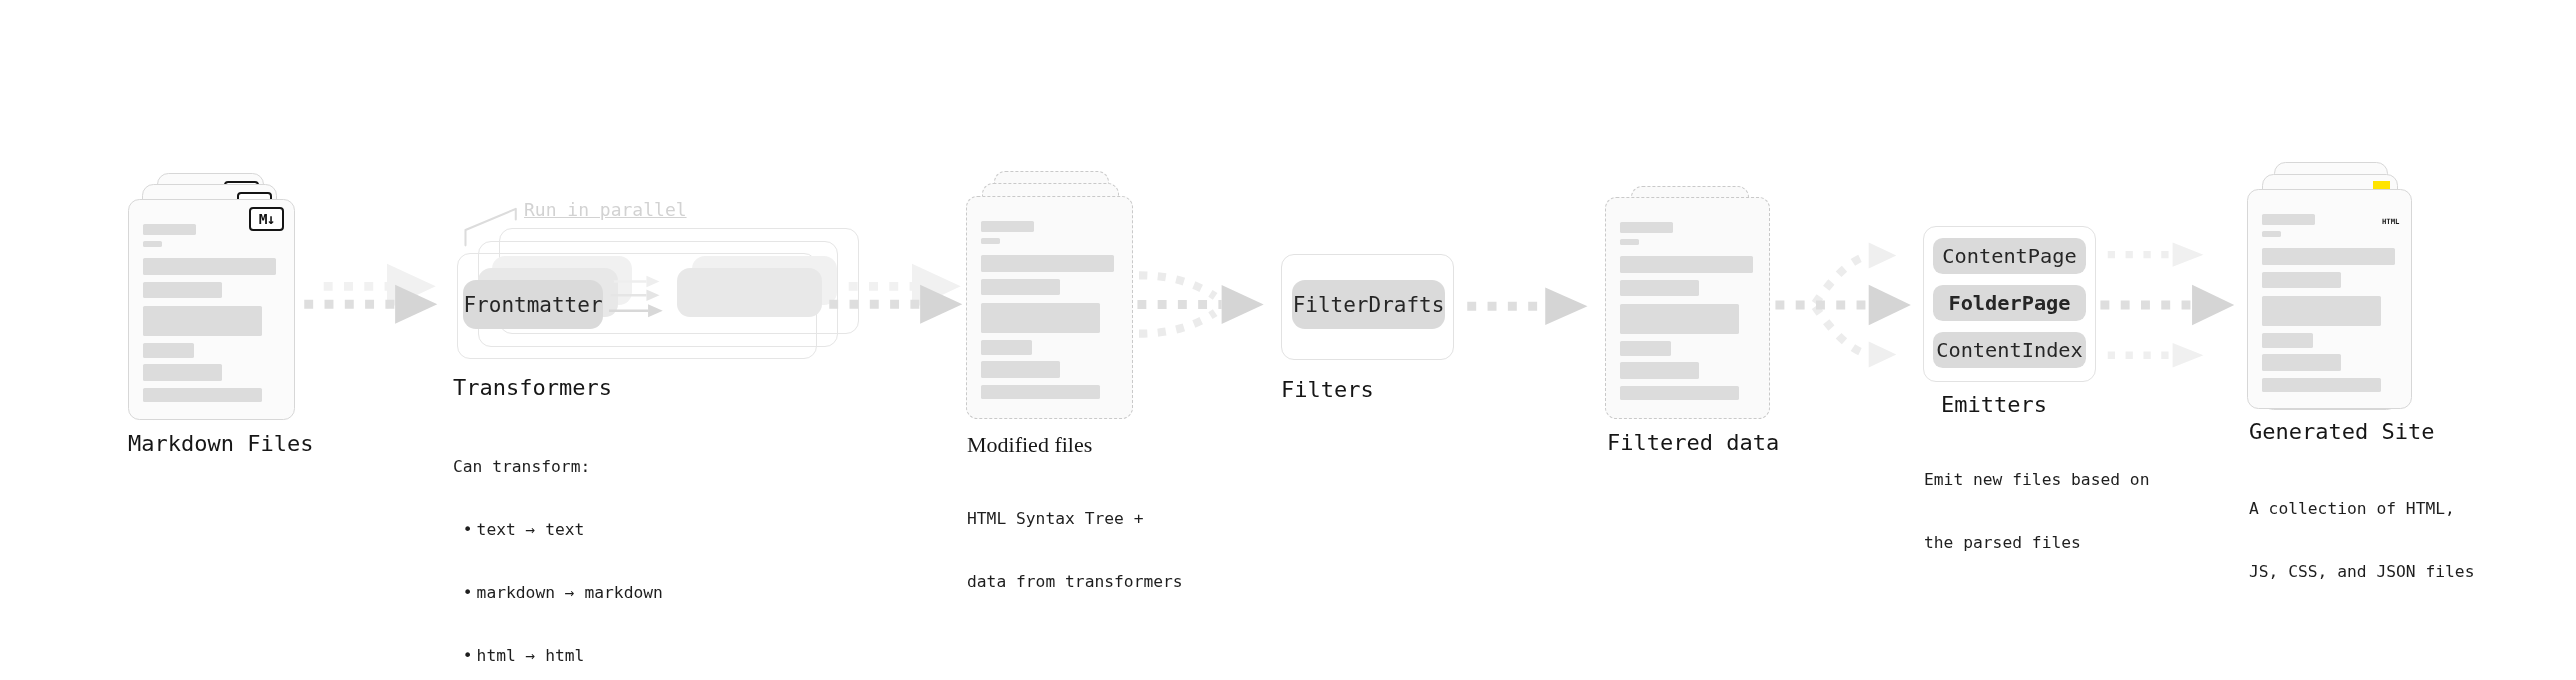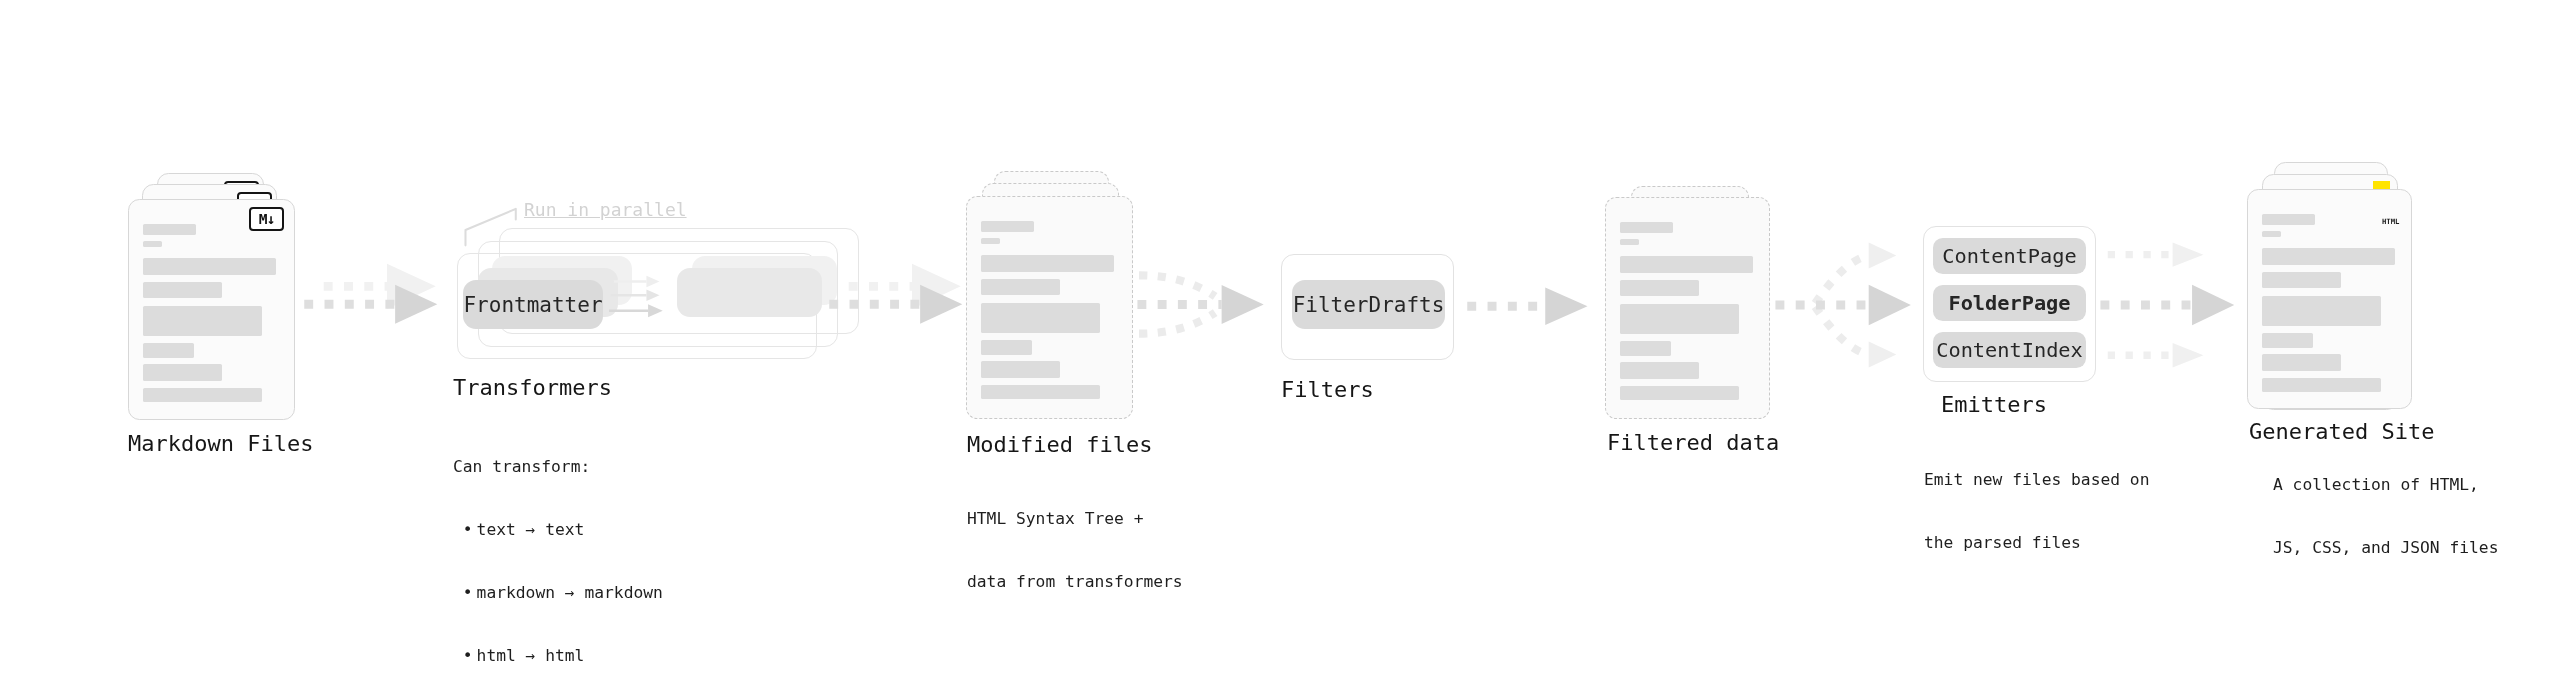--- a/index.html
+++ b/index.html
@@ -147,21 +147,21 @@
       <div class="sk sk1"></div>
       <div class="sk sk2"></div>
       <div class="sk sk3"></div>
       <div class="sk sk4"></div>
       <div class="sk sk5"></div>
       <div class="sk sk6"></div>
       <div class="sk sk7"></div>
       <div class="sk sk8"></div>
     </div>
   </div>
-  <div class="title" style="left:967px;top:432px;">Modified files</div>
+  <div class="title" style="left:967px;top:432px;font-family:Liberation Serif, serif;">Modified files</div>
   <div class="desc" style="left:967px;top:466px;">
     <div class="line">HTML Syntax Tree +</div>
     <div class="line">data from transformers</div>
   </div>
 
   <svg style="left:1134px;top:264px;" width="138" height="85" viewBox="0 0 170 105">
     <path d="M6,14 Q62,14 100,40" fill="none" stroke="#ebebeb" stroke-width="10" stroke-dasharray="10 13"></path>
     <path d="M6,86 Q62,86 100,60" fill="none" stroke="#ebebeb" stroke-width="10" stroke-dasharray="10 13"></path>
     <line x1="4" y1="50" x2="108" y2="50" stroke="#dedede" stroke-width="11" stroke-dasharray="11 14"></line>
     <polygon points="108,26 160,50 108,74" fill="#d5d5d5"></polygon>
@@ -238,19 +238,19 @@
       <div class="sk sk2"></div>
       <div class="sk sk3"></div>
       <div class="sk sk4"></div>
       <div class="sk sk5"></div>
       <div class="sk sk6"></div>
       <div class="sk sk7"></div>
       <div class="sk sk8"></div>
     </div>
   </div>
   <div class="title" style="left:2249px;top:419px;">Generated Site</div>
-  <div class="desc" style="left:2249px;top:432px;margin-left:24px;">
+  <div class="desc" style="left:2249px;top:456px;">
     <div class="line">A collection of HTML,</div>
     <div class="line">JS, CSS, and JSON files</div>
   </div>
 
 </div>
 
 
 </body></html>

